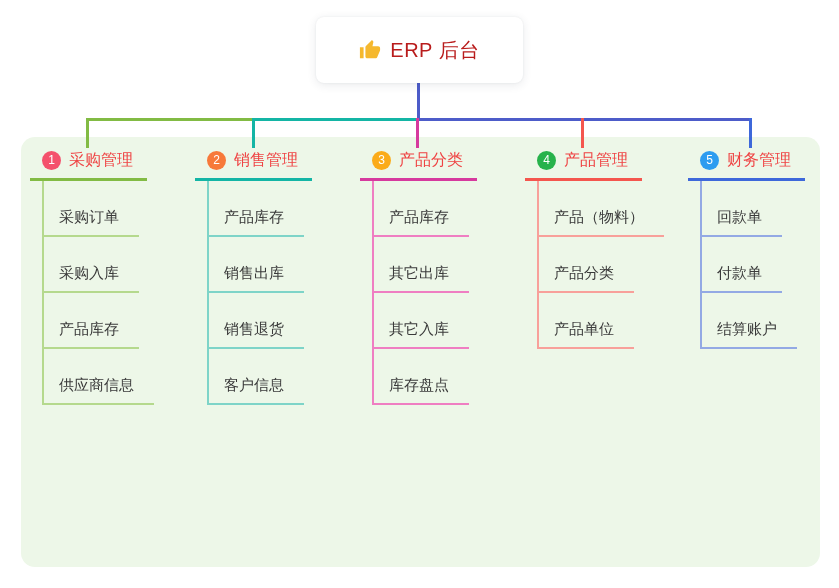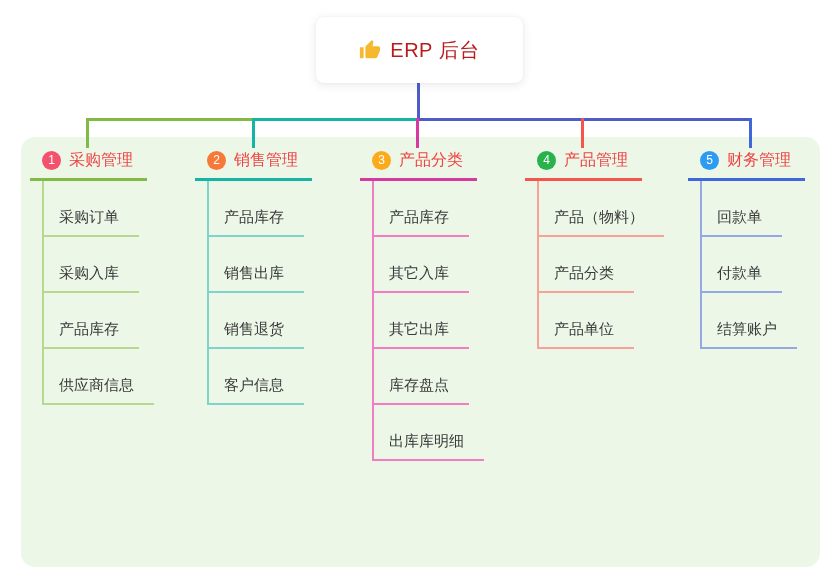--- a/index.html
+++ b/index.html
@@ -106,24 +106,23 @@
           <div class="child">客户信息</div>
         </div>
       </div>
       <div class="branch" style="left: 360px; --c: #d63a9e; --cl: #ef7ec2; --bc: #fbab19;">
         <div class="branch-header">
           <span class="badge">3</span>
           <span class="branch-label">产品分类</span>
         </div>
         <div class="children">
           <div class="child">产品库存</div>
+          <div class="child">其它出库</div>
           <div class="child">其它入库</div>
-          <div class="child">其它出库</div>
           <div class="child">库存盘点</div>
-          <div class="child">出库库明细</div>
         </div>
       </div>
       <div class="branch" style="left: 525px; --c: #f4564e; --cl: #f8a09a; --bc: #27b24b;">
         <div class="branch-header">
           <span class="badge">4</span>
           <span class="branch-label">产品管理</span>
         </div>
         <div class="children">
           <div class="child">产品（物料）</div>
           <div class="child">产品分类</div>

